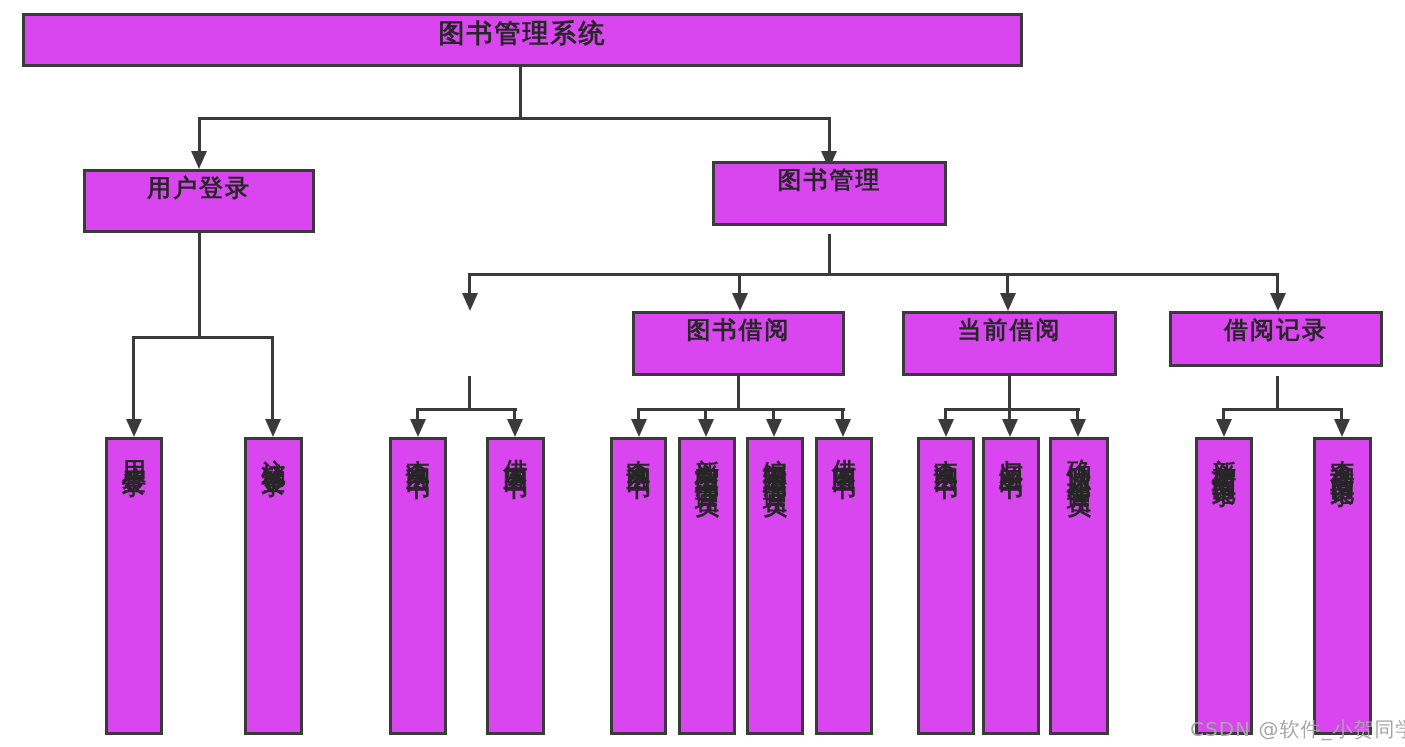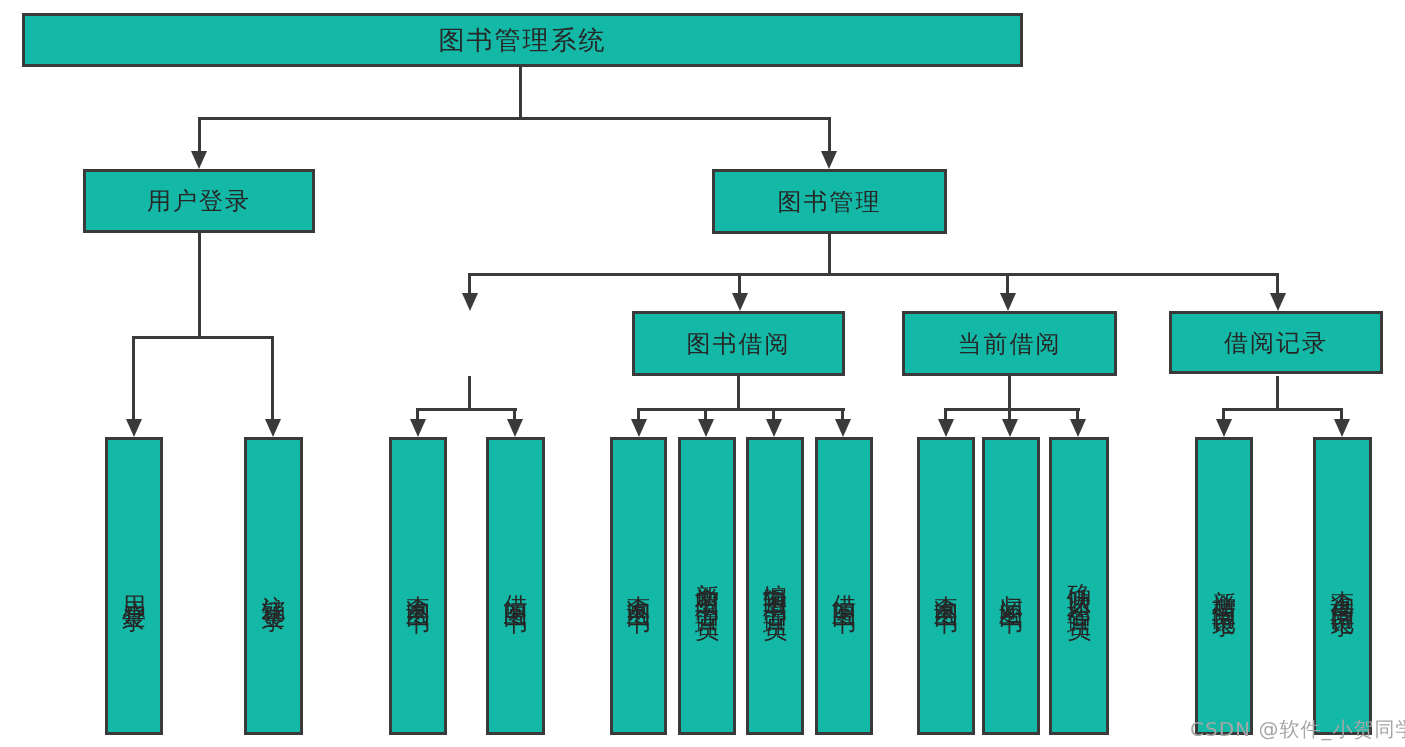--- a/index.html
+++ b/index.html
@@ -8,23 +8,24 @@
     --wm:#a6a6a6;
     --bg:#ffffff;
   }
   html,body{margin:0;padding:0;background:var(--bg);}
   body{font-family:"DejaVu Sans","Liberation Sans",sans-serif;}
   .stage{position:relative;width:1405px;height:747px;background:var(--bg);overflow:hidden;}
   .box{
     position:absolute;
     box-sizing:border-box;
     border:3px solid var(--line);
-    background:#14b8a6;
-    display:flex;align-items:center;justify-content:center;
+    background:#d946ef;
+    display:flex;justify-content:center;
     color:var(--text);
+    font-weight:bold;
   }
   .hlabel{font-size:24px;letter-spacing:2px;white-space:nowrap;}
   .root-label{font-size:26px;letter-spacing:2px;}
   .leaf{top:437px;height:298px;}
   .vlabel{
     writing-mode:vertical-rl;
     text-orientation:mixed;
     font-size:24px;
     letter-spacing:5px;
     line-height:1;
@@ -55,21 +56,21 @@
   <div class="ln" style="left:519px;top:66px;width:3px;height:51px;"></div>
   <div class="ln" style="left:198px;top:117px;width:633px;height:3px;"></div>
   <div class="ln" style="left:198px;top:117px;width:3px;height:36px;"></div>
   <div class="arr" style="left:191px;top:151px;"></div>
   <div class="ln" style="left:828px;top:117px;width:3px;height:36px;"></div>
   <div class="arr" style="left:821px;top:151px;"></div>
 
   <div class="box" style="left:83px;top:169px;width:232px;height:64px;">
     <span class="hlabel">用户登录</span>
   </div>
-  <div class="box" style="left:712px;top:169px;width:235px;height:65px;">
+  <div class="box" style="left:712px;top:161px;width:235px;height:65px;">
     <span class="hlabel">图书管理</span>
   </div>
 
   <div class="ln" style="left:198px;top:233px;width:3px;height:103px;"></div>
   <div class="ln" style="left:132px;top:336px;width:142px;height:3px;"></div>
   <div class="ln" style="left:132px;top:336px;width:3px;height:85px;"></div>
   <div class="arr" style="left:126px;top:419px;"></div>
   <div class="ln" style="left:271px;top:336px;width:3px;height:85px;"></div>
   <div class="arr" style="left:265px;top:419px;"></div>
 
@@ -83,21 +84,21 @@
   <div class="arr" style="left:1000px;top:293px;"></div>
   <div class="ln" style="left:1276px;top:273px;width:3px;height:22px;"></div>
   <div class="arr" style="left:1270px;top:293px;"></div>
 
   <div class="box" style="left:902px;top:311px;width:215px;height:65px;">
     <span class="hlabel">当前借阅</span>
   </div>
   <div class="box" style="left:632px;top:311px;width:213px;height:65px;">
     <span class="hlabel">图书借阅</span>
   </div>
-  <div class="box" style="left:1169px;top:311px;width:214px;height:63px;">
+  <div class="box" style="left:1169px;top:311px;width:214px;height:56px;">
     <span class="hlabel">借阅记录</span>
   </div>
 
   <div class="ln" style="left:468px;top:376px;width:3px;height:32px;"></div>
   <div class="ln" style="left:416px;top:408px;width:101px;height:3px;"></div>
   <div class="ln" style="left:416px;top:408px;width:3px;height:13px;"></div>
   <div class="arr" style="left:410px;top:419px;"></div>
   <div class="ln" style="left:513px;top:408px;width:3px;height:13px;"></div>
   <div class="arr" style="left:507px;top:419px;"></div>
 

